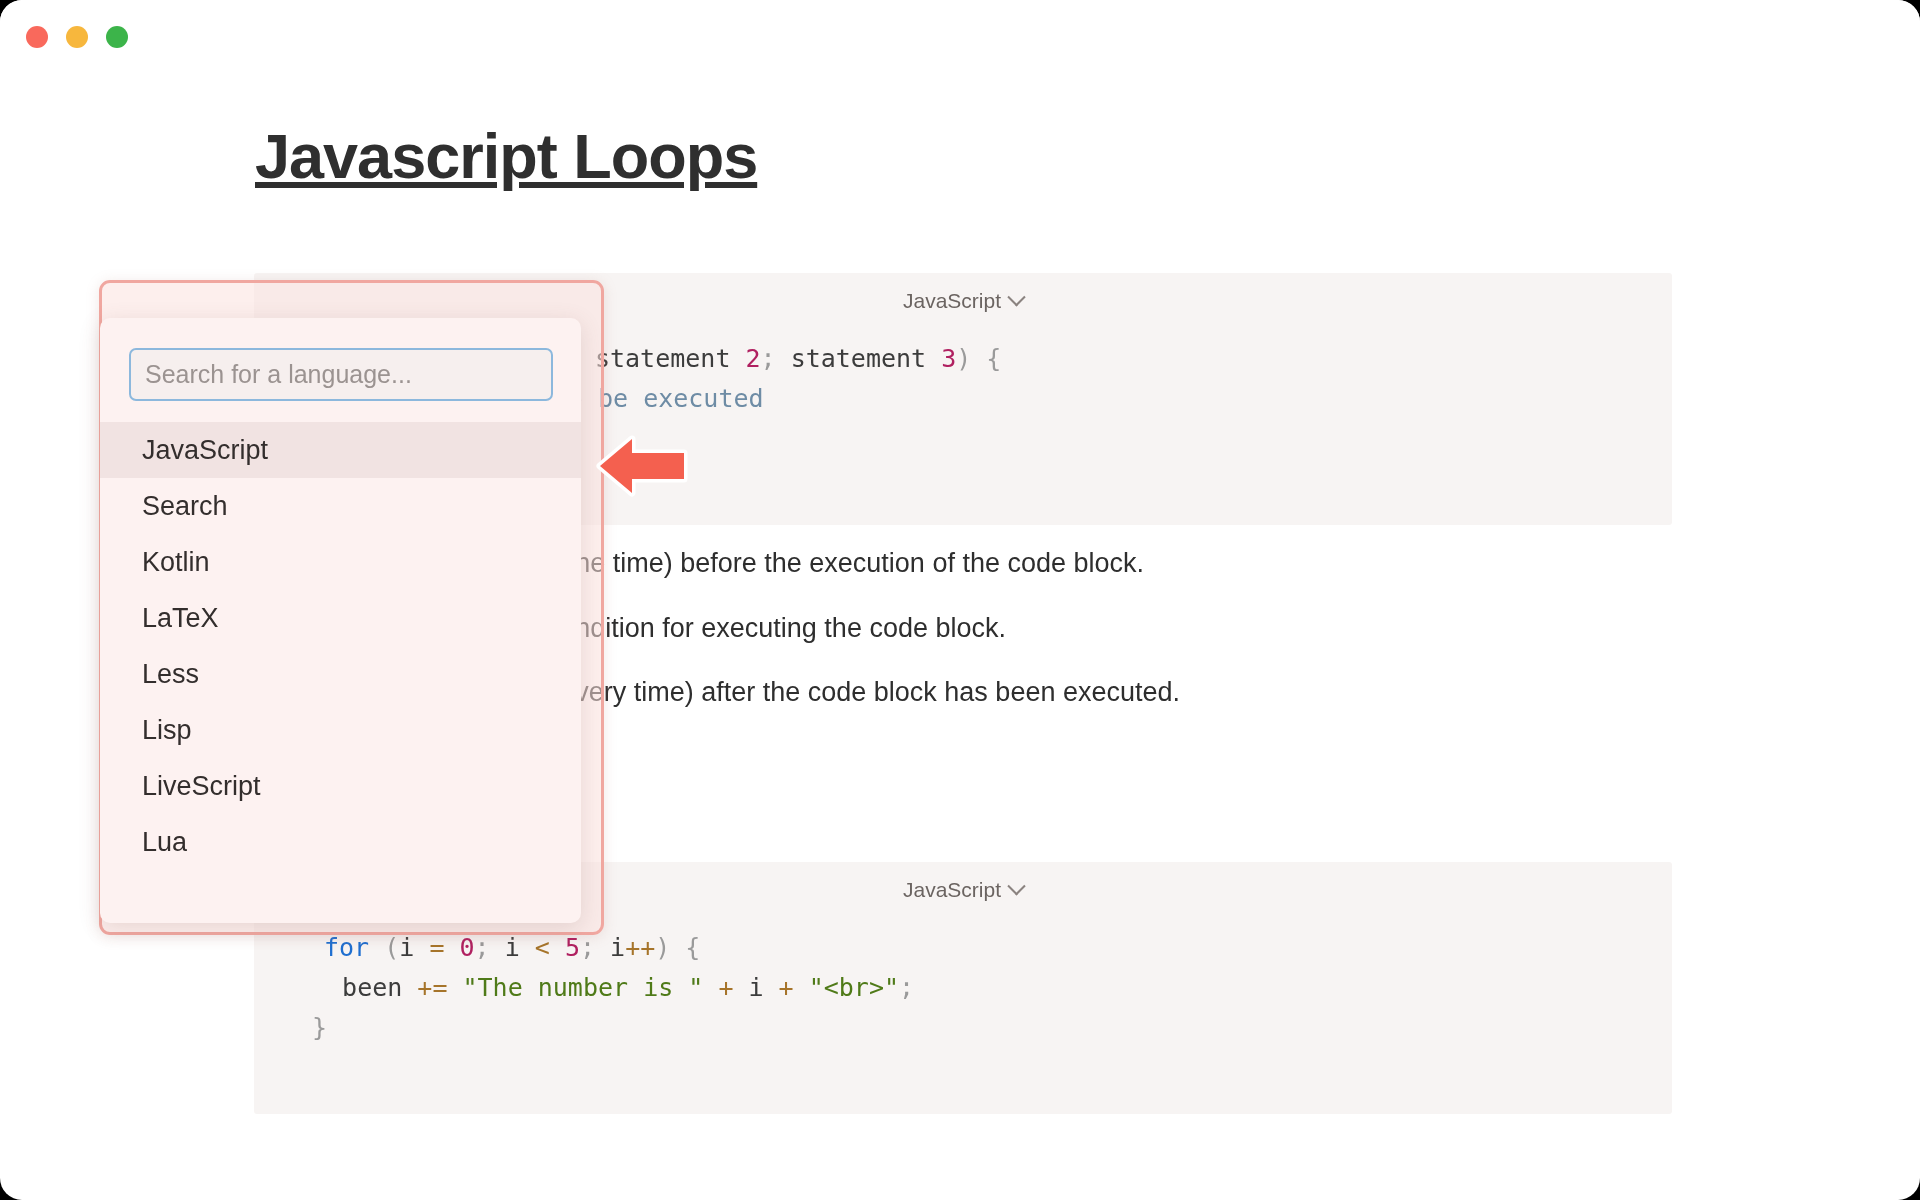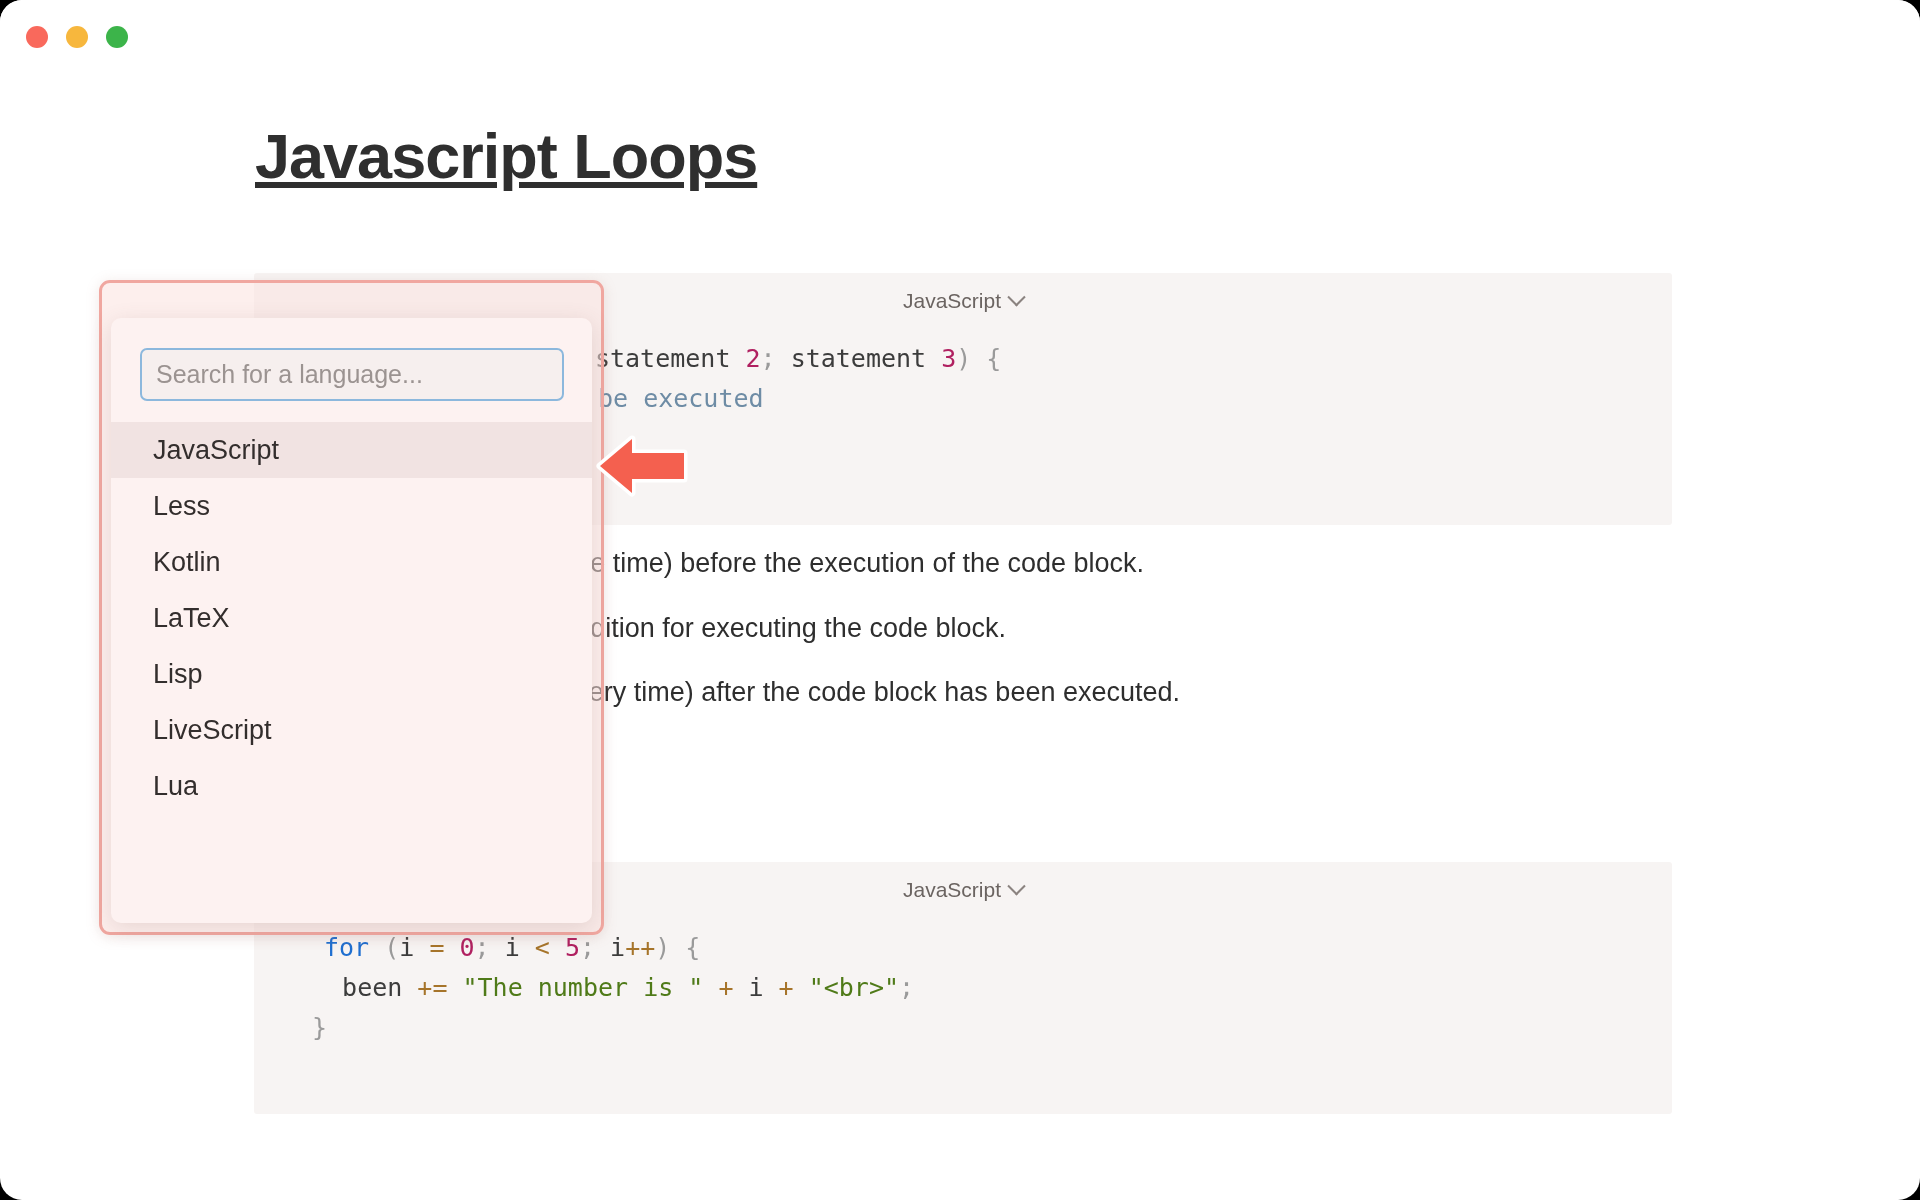--- a/index.html
+++ b/index.html
@@ -114,21 +114,21 @@
     width: 505px; height: 655px;
     border: 3px solid #f0a7a0;
     border-radius: 11px;
     background: rgba(252,226,222,0.55);
     box-shadow: 0 2px 14px rgba(180,120,110,0.18);
   }
 
   
   #dropdown-panel {
     position: absolute;
-    left: 111px; top: 318px;
+    left: 100px; top: 318px;
     width: 481px; height: 605px;
     background: #fdf2f1;
     border-radius: 10px;
     box-shadow: 0 5px 22px rgba(120,80,75,0.16);
     overflow: hidden;
   }
   #search-input {
     position: absolute;
     left: 29px; top: 30px;
     width: 424px; height: 53px;
@@ -210,27 +210,30 @@
 
   <div id="highlight-frame"></div>
 
   <div id="dropdown-panel">
     <input id="search-input" type="text" placeholder="Search for a language..." value="" style="">
     <div id="lang-list">
         <div class="lang-item selected">
           <span>JavaScript</span>
         </div>
         <div class="lang-item">
+          <span>Search</span>
+        </div>
+        <div class="lang-item">
+          <span>Kotlin</span>
+        </div>
+        <div class="lang-item">
+          <span>LaTeX</span>
+        </div>
+        <div class="lang-item">
           <span>Less</span>
-        </div>
-        <div class="lang-item">
-          <span>Kotlin</span>
-        </div>
-        <div class="lang-item">
-          <span>LaTeX</span>
         </div>
         <div class="lang-item">
           <span>Lisp</span>
         </div>
         <div class="lang-item">
           <span>LiveScript</span>
         </div>
         <div class="lang-item">
           <span>Lua</span>
         </div>

